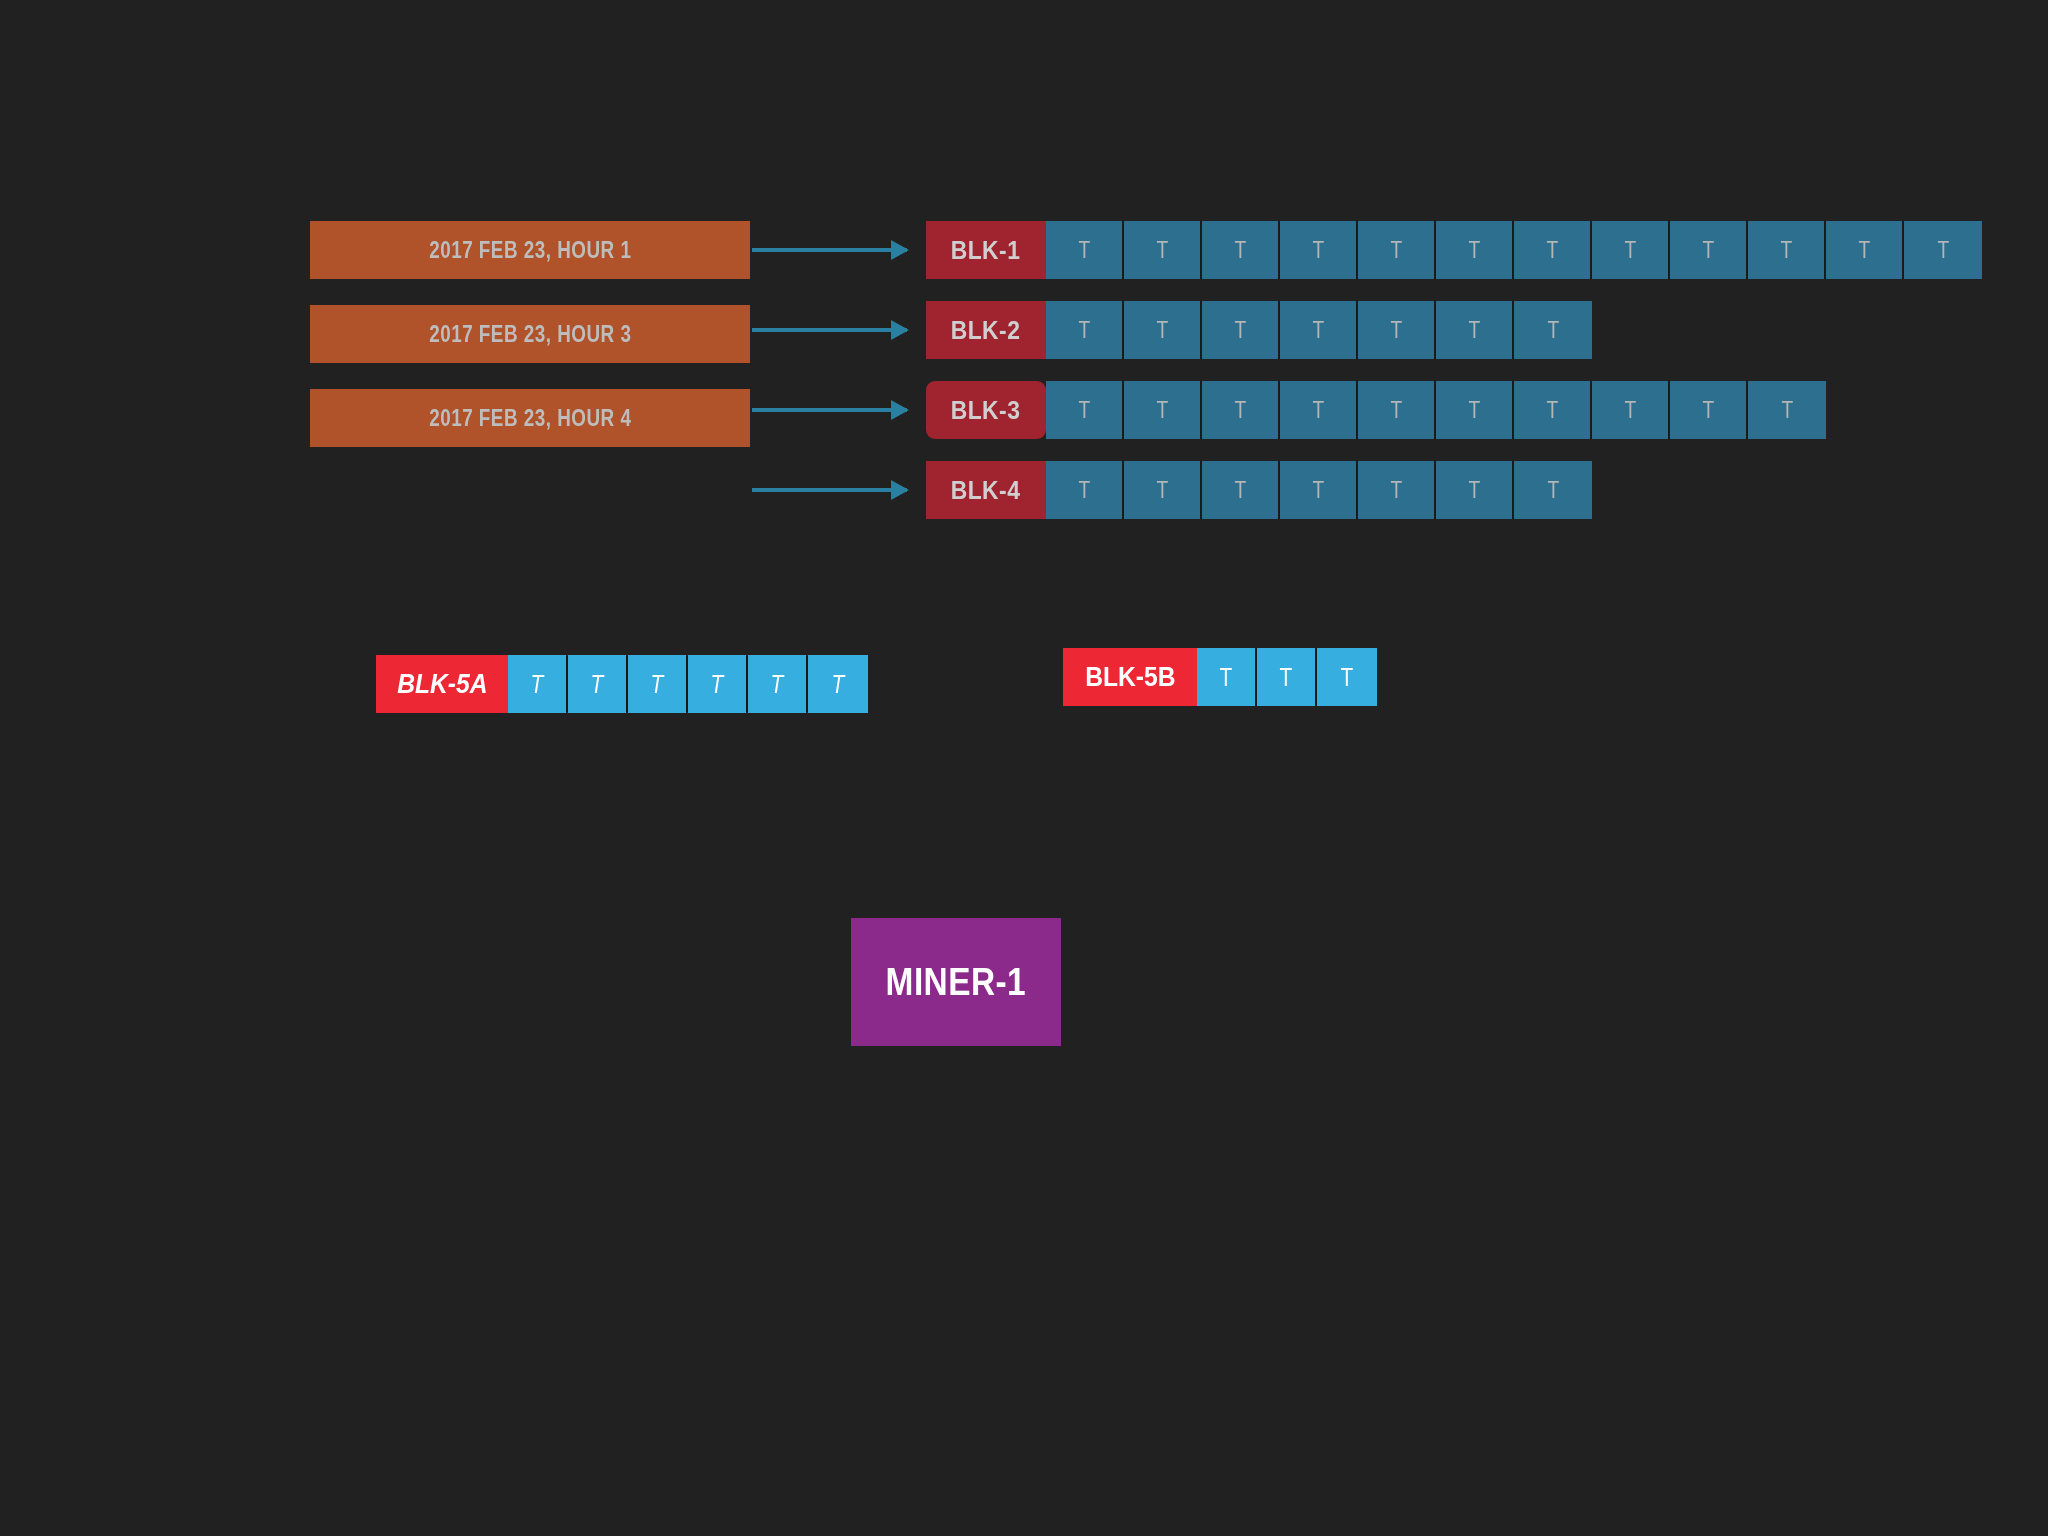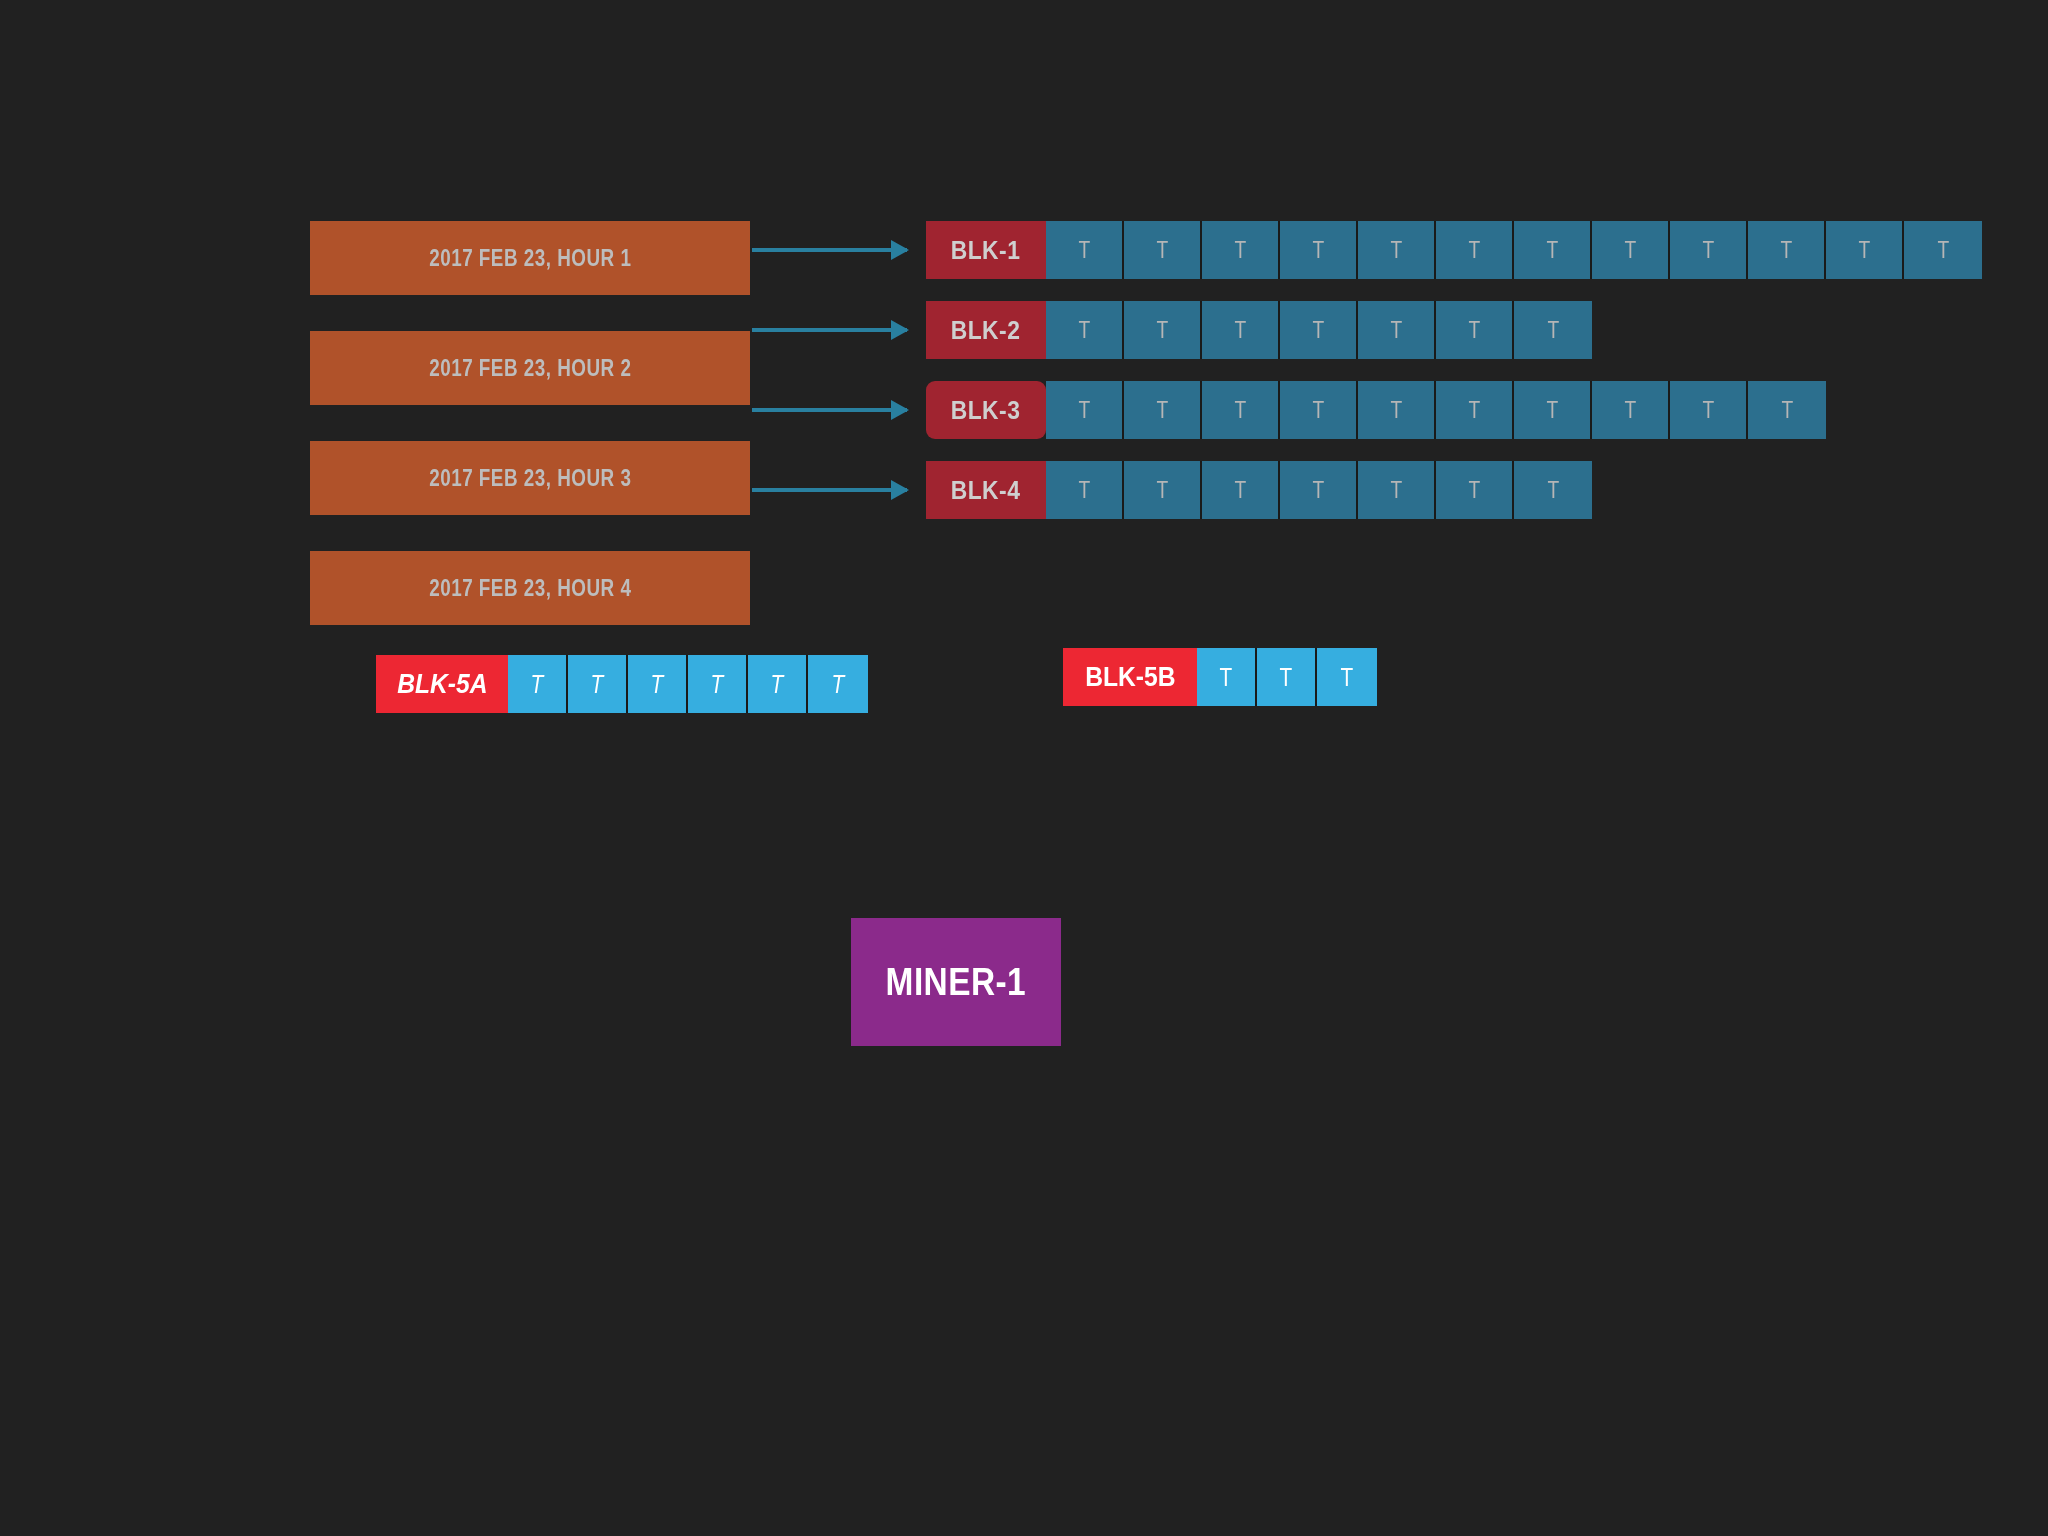--- a/index.html
+++ b/index.html
@@ -26,23 +26,23 @@
 
   
   .hours-col {
     position: absolute;
     left: 310px;
     top: 221px;
     width: 440px;
   }
   .hour-box {
     width: 440px;
-    height: 74px;
+    height: 58px;
     background: #b0522a;
-    margin-bottom: 36px;
+    margin-bottom: 26px;
     display: flex;
     align-items: center;
     justify-content: center;
     box-sizing: border-box;
   }
   .hour-box-label {
     color: #bdbdbd;
     font-size: 23px;
     font-weight: bold;
     letter-spacing: 0.6px;
@@ -178,23 +178,20 @@
 </head>
 <body>
 
 <div id="stage">
 
   <div class="hours-col">
       <div class="hour-box">
         <div class="hour-box-label">2017 FEB 23, HOUR 1</div>
       </div>
       <div class="hour-box">
-        <div class="hour-box-label">2017 FEB 23, HOUR 2</div>
-      </div>
-      <div class="hour-box">
         <div class="hour-box-label">2017 FEB 23, HOUR 3</div>
       </div>
       <div class="hour-box">
         <div class="hour-box-label">2017 FEB 23, HOUR 4</div>
       </div>
     </div>
 
   <div id="arrows-layer">
       <div class="arrow" style="left: 752px; width: 155px; top: 248px;"></div>
       <div class="arrow" style="left: 752px; width: 155px; top: 328px;"></div>

